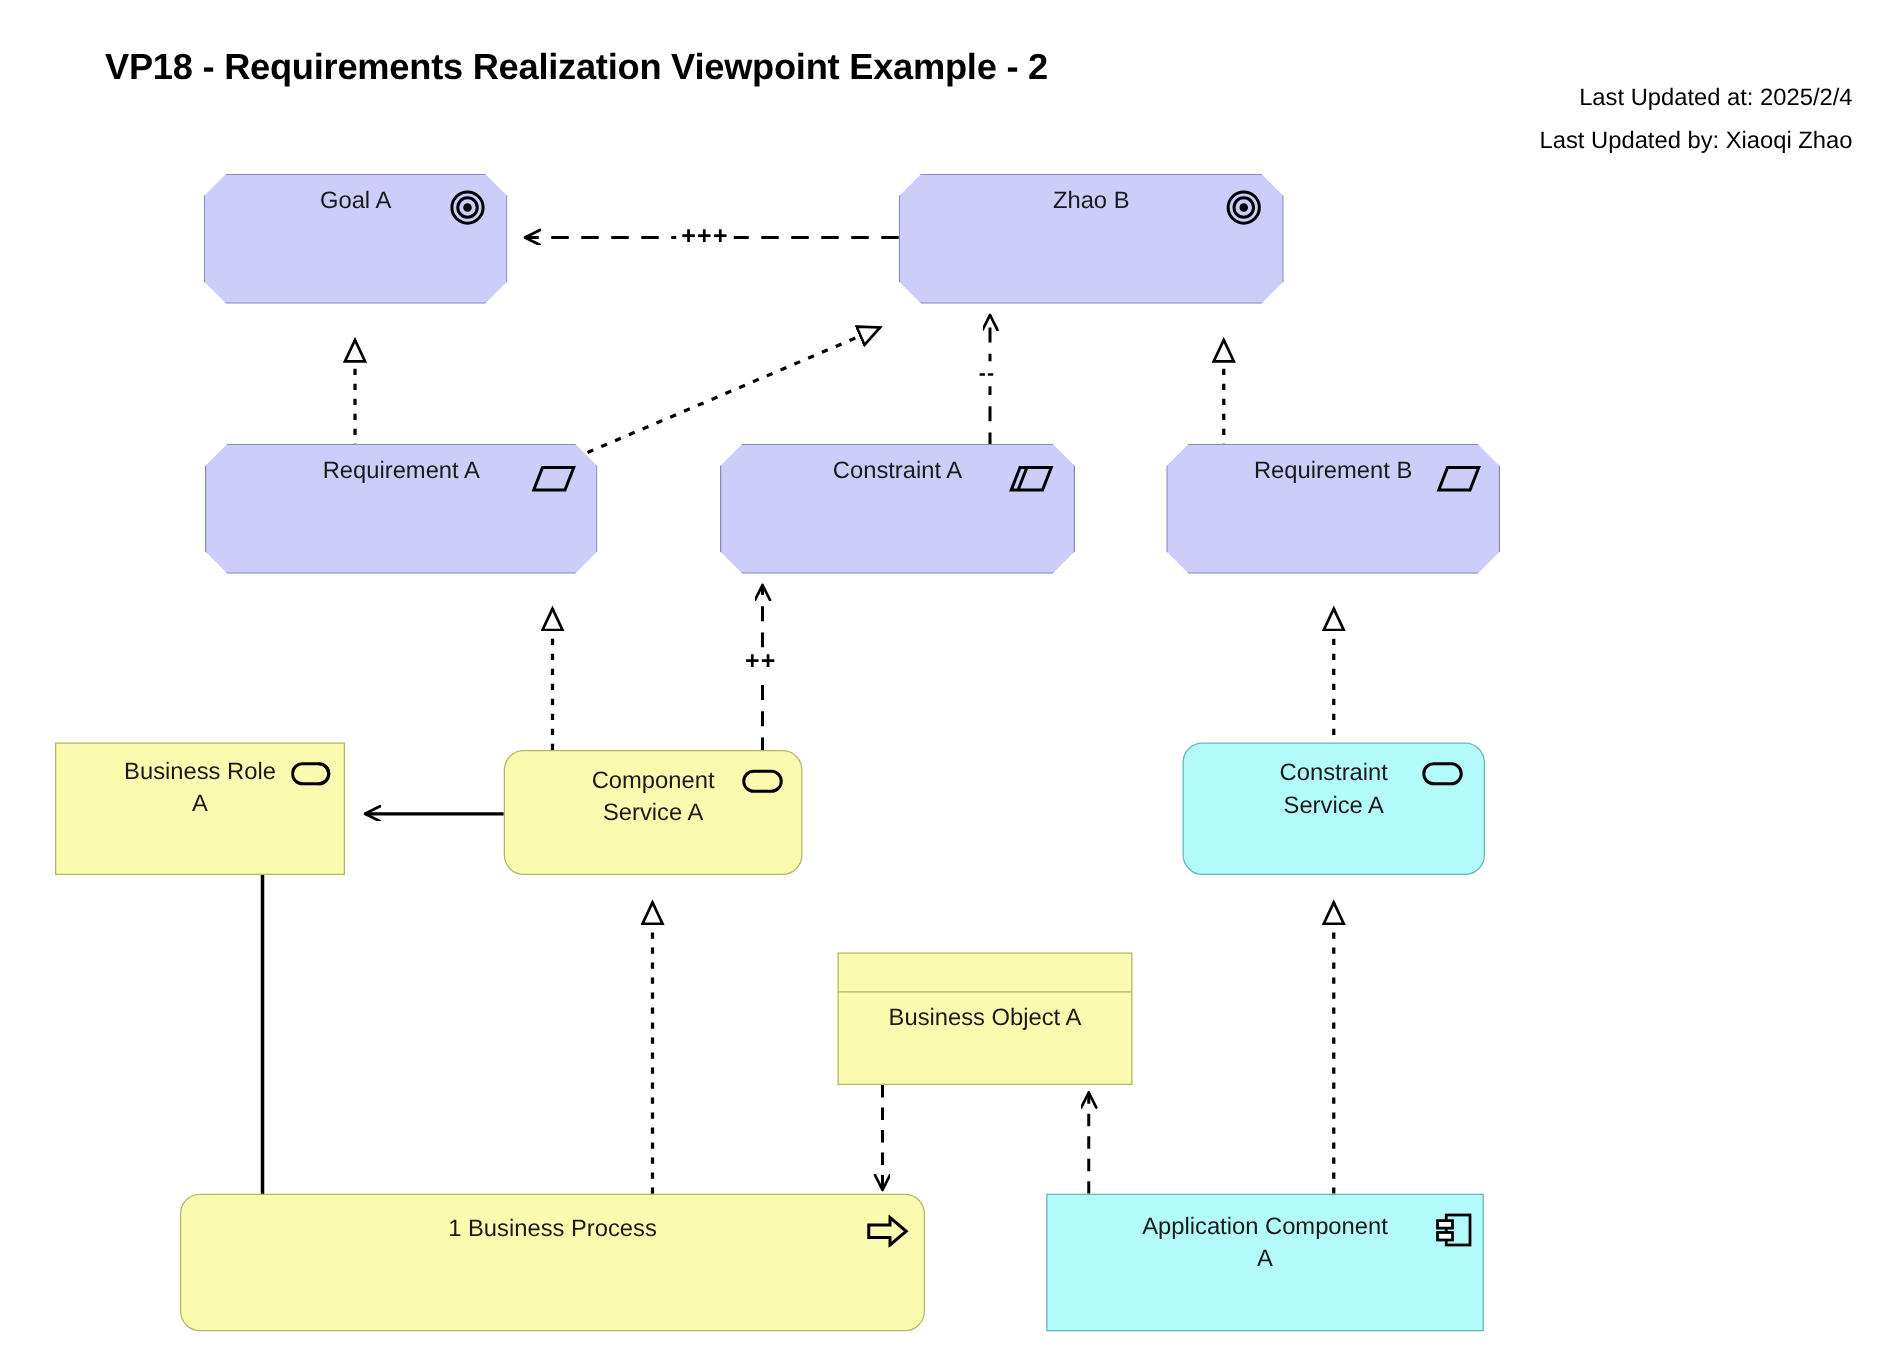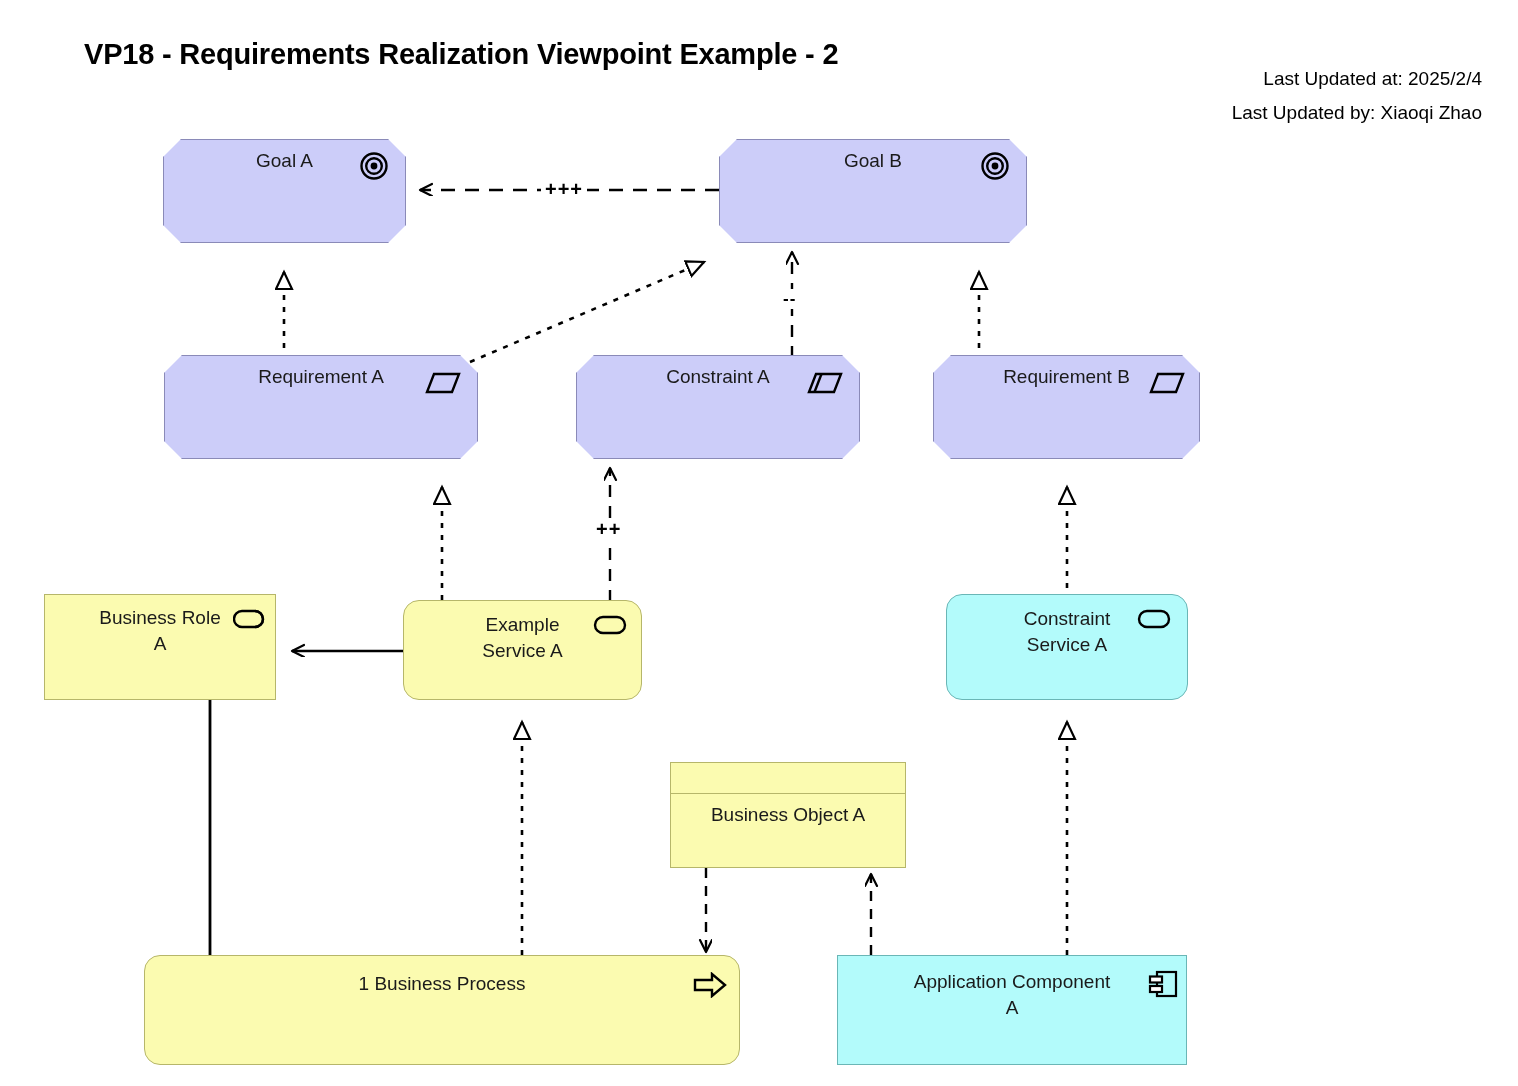--- a/index.html
+++ b/index.html
@@ -206,21 +206,21 @@
   <div class="node motivation" style="left:141px; top:139px; width:243px; height:104px;">
     <div class="node-label">Goal A</div>
     <svg class="node-icon" style="right:16px; top:11px;" width="30" height="30" viewBox="0 0 30 30">
       <circle cx="15" cy="15" r="12.5" fill="none" stroke="#000" stroke-width="2.4"></circle>
       <circle cx="15" cy="15" r="7.8" fill="none" stroke="#000" stroke-width="2.4"></circle>
       <circle cx="15" cy="15" r="3.4" fill="#000"></circle>
     </svg>
   </div>
 
   <div class="node motivation" style="left:697px; top:139px; width:308px; height:104px;">
-    <div class="node-label">Goal B</div>
+    <div class="node-label">Zhao B</div>
     <svg class="node-icon" style="right:16px; top:11px;" width="30" height="30" viewBox="0 0 30 30">
       <circle cx="15" cy="15" r="12.5" fill="none" stroke="#000" stroke-width="2.4"></circle>
       <circle cx="15" cy="15" r="7.8" fill="none" stroke="#000" stroke-width="2.4"></circle>
       <circle cx="15" cy="15" r="3.4" fill="#000"></circle>
     </svg>
   </div>
 
   <div class="node motivation" style="left:142px; top:355px; width:314px; height:104px;">
     <div class="node-label">Requirement A</div>
     <svg class="node-icon" style="right:16px; top:16px;" width="36" height="22" viewBox="0 0 36 22">
@@ -246,21 +246,21 @@
   <div class="node b-rect" style="left:22px; top:594px; width:232px; height:106px;">
     <div class="node-label" style="top:11px;">Business Role</div>
     <div class="node-label" style="top:37px;">A</div>
     <svg class="node-icon" style="right:10px; top:14px;" width="32" height="20" viewBox="0 0 32 20">
       <path d="M9,2 L22,2 A8,8 0 0 1 22,18 L9,18 A8,8 0 0 1 9,2 Z" fill="none" stroke="#000" stroke-width="2.4"></path>
       <path d="M22,2 A8,8 0 0 1 22,18" fill="none" stroke="#000" stroke-width="2.4"></path>
     </svg>
   </div>
 
   <div class="node b-round" style="left:381px; top:600px; width:239px; height:100px;">
-    <div class="node-label" style="top:12px;">Example</div>
+    <div class="node-label" style="top:12px;">Component</div>
     <div class="node-label" style="top:38px;">Service A</div>
     <svg class="node-icon" style="right:14px; top:14px;" width="34" height="20" viewBox="0 0 34 20">
       <rect x="2" y="2" width="30" height="16" rx="8" ry="8" fill="none" stroke="#000" stroke-width="2.4"></rect>
     </svg>
   </div>
 
   <div class="node a-round" style="left:924px; top:594px; width:242px; height:106px;">
     <div class="node-label" style="top:12px;">Constraint</div>
     <div class="node-label" style="top:38px;">Service A</div>
     <svg class="node-icon" style="right:16px; top:14px;" width="34" height="20" viewBox="0 0 34 20">

